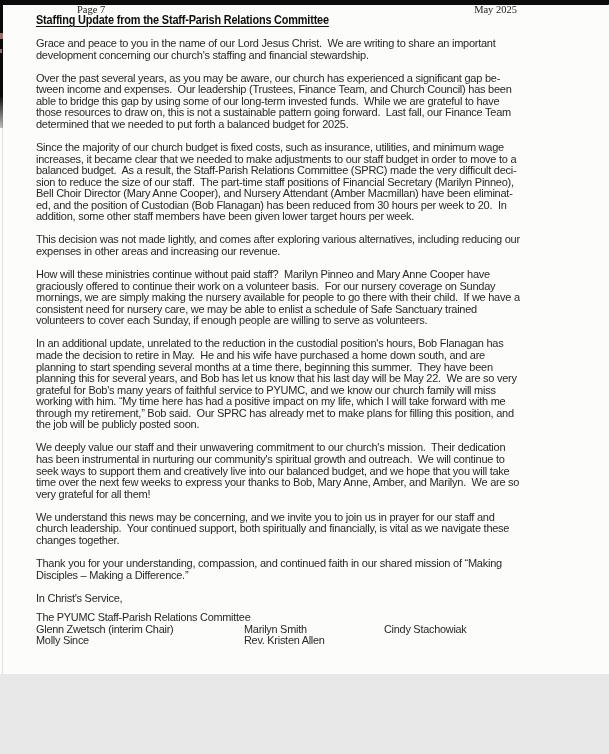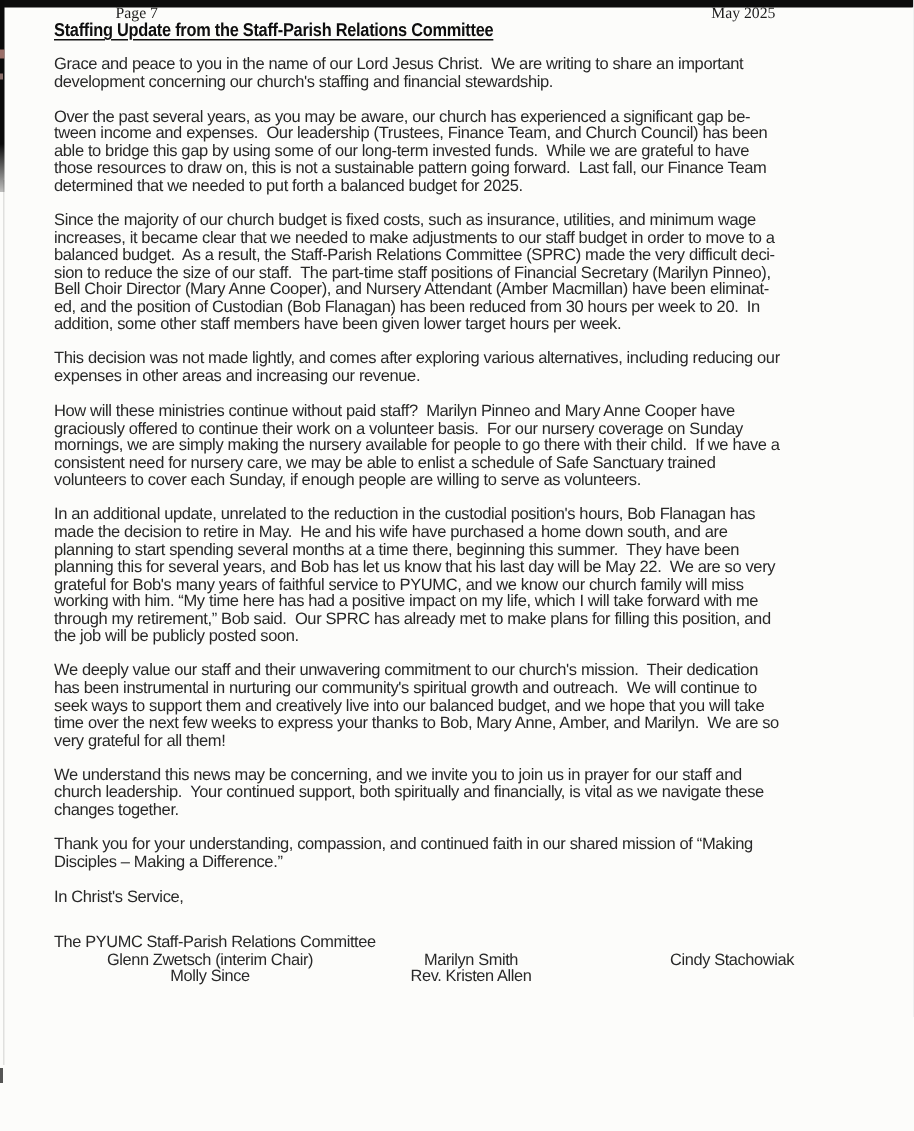--- a/index.html
+++ b/index.html
@@ -1,19 +1,19 @@
 <!DOCTYPE html>
 <html><head>
 <meta charset="utf-8">
 <style>
   html,body { margin:0; padding:0; background:#e8e8e8; }
   .page {
     position: relative;
     width: 609px;
-    height: 754px;
+    height: 674px;
     margin: 0 auto;
     background: #fcfcfa;
     overflow: hidden;
     font-family: "Liberation Sans", "DejaVu Sans", sans-serif;
     color: #2b2b2b;
   }
   
   .scan-band-top {
     position: absolute; top: 0; left: 2px; right: 0; height: 4.5px;
     background: #0c0c0c; border-radius: 0 0 1px 1px;
@@ -53,29 +53,29 @@
     margin: 0 0 11px 0;
     white-space: nowrap;
   }
   .para {
     margin: 0 0 11.6px 0;
     font-size: 11px; line-height: 11.55px;
     letter-spacing: -0.25px;
     white-space: pre-wrap;
     color: #282828;
   }
-  .closing { margin-bottom: 19px; }
+  .closing { margin-bottom: 8px; }
   .committee-title {
     font-size: 10.9px; line-height: 11.55px; letter-spacing: -0.25px; color:#282828;
     margin: 0;
   }
   .committee-grid {
     display: grid;
     grid-template-columns: 208px 140px auto;
-    font-size: 10.9px; line-height: 11.6px; letter-spacing: -0.25px; color:#282828;text-align:center;
+    font-size: 10.9px; line-height: 11.6px; letter-spacing: -0.25px; color:#282828;
   }
 </style>
 </head>
 <body>
 
 <div class="page">
 
   <div class="scan-band-top"></div>
   <div class="scan-edge-left-dark"></div>
   <div class="scan-edge-left-faint"></div>

